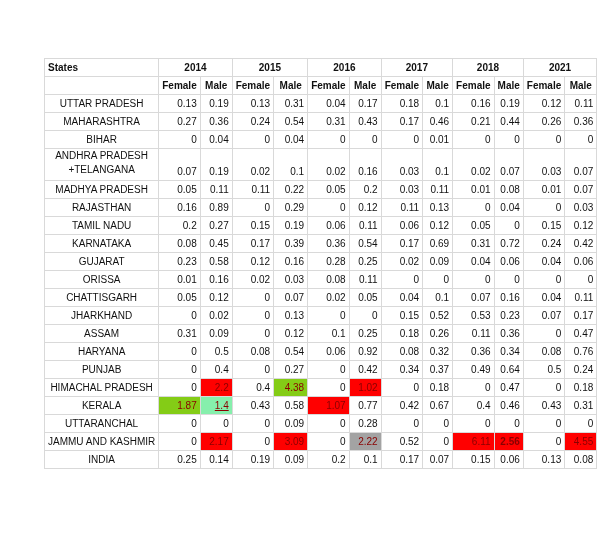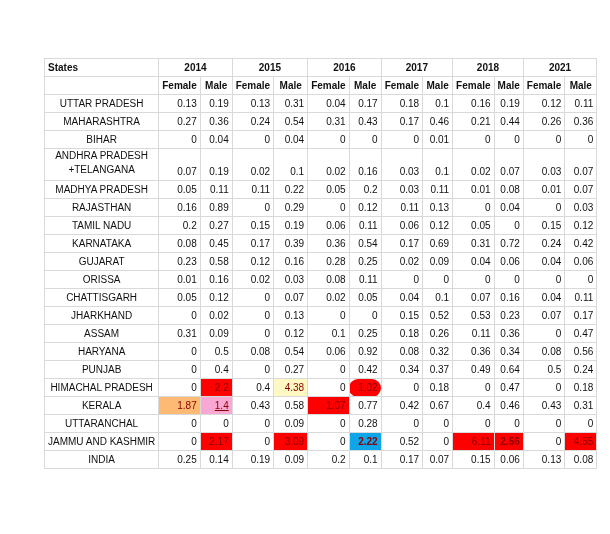--- a/index.html
+++ b/index.html
@@ -275,21 +275,21 @@
         <td class="num">0.5</td>
         <td class="num">0.08</td>
         <td class="num">0.54</td>
         <td class="num">0.06</td>
         <td class="num">0.92</td>
         <td class="num">0.08</td>
         <td class="num">0.32</td>
         <td class="num">0.36</td>
         <td class="num">0.34</td>
         <td class="num">0.08</td>
-        <td class="num">0.56</td>
+        <td class="num">0.76</td>
       </tr>
       <tr>
         <td class="state">PUNJAB</td>
         <td class="num">0</td>
         <td class="num">0.4</td>
         <td class="num">0</td>
         <td class="num">0.27</td>
         <td class="num">0</td>
         <td class="num">0.42</td>
         <td class="num">0.34</td>
@@ -297,34 +297,34 @@
         <td class="num">0.49</td>
         <td class="num">0.64</td>
         <td class="num">0.5</td>
         <td class="num">0.24</td>
       </tr>
       <tr>
         <td class="state">HIMACHAL PRADESH</td>
         <td class="num">0</td>
         <td class="num hl" style="background: rgb(255, 0, 0);">2.2</td>
         <td class="num">0.4</td>
-        <td class="num hl" style="background: #fef9c3;">4.38</td>
-        <td class="num">0</td>
-        <td class="num hl" style="background: rgb(255, 0, 0); border-radius: 9px;">1.02</td>
+        <td class="num hl" style="background: #84cc16;">4.38</td>
+        <td class="num">0</td>
+        <td class="num hl" style="background: rgb(255, 0, 0);">1.02</td>
         <td class="num">0</td>
         <td class="num">0.18</td>
         <td class="num">0</td>
         <td class="num">0.47</td>
         <td class="num">0</td>
         <td class="num">0.18</td>
       </tr>
       <tr>
         <td class="state">KERALA</td>
-        <td class="num hl" style="background: #fdba74;">1.87</td>
-        <td class="num hl" style="background: #f9a8d4; text-decoration: underline;">1.4</td>
+        <td class="num hl" style="background: #84cc16;">1.87</td>
+        <td class="num hl" style="background: #86efac; text-decoration: underline;">1.4</td>
         <td class="num">0.43</td>
         <td class="num">0.58</td>
         <td class="num hl" style="background: rgb(255, 0, 0);">1.07</td>
         <td class="num">0.77</td>
         <td class="num">0.42</td>
         <td class="num">0.67</td>
         <td class="num">0.4</td>
         <td class="num">0.46</td>
         <td class="num">0.43</td>
         <td class="num">0.31</td>
@@ -344,21 +344,21 @@
         <td class="num">0</td>
         <td class="num">0</td>
       </tr>
       <tr>
         <td class="state">JAMMU AND KASHMIR</td>
         <td class="num">0</td>
         <td class="num hl" style="background: rgb(255, 0, 0);">2.17</td>
         <td class="num">0</td>
         <td class="num hl" style="background: rgb(255, 0, 0);">3.09</td>
         <td class="num">0</td>
-        <td class="num hl" style="background: #0ea5e9; font-weight: bold;">2.22</td>
+        <td class="num hl" style="background: #a3a3a3;">2.22</td>
         <td class="num">0.52</td>
         <td class="num">0</td>
         <td class="num hl" style="background: rgb(255, 0, 0);">6.11</td>
         <td class="num hl" style="background: rgb(255, 0, 0); font-weight: bold;">2.56</td>
         <td class="num">0</td>
         <td class="num hl" style="background: rgb(255, 0, 0);">4.55</td>
       </tr>
       <tr>
         <td class="state">INDIA</td>
         <td class="num">0.25</td>

